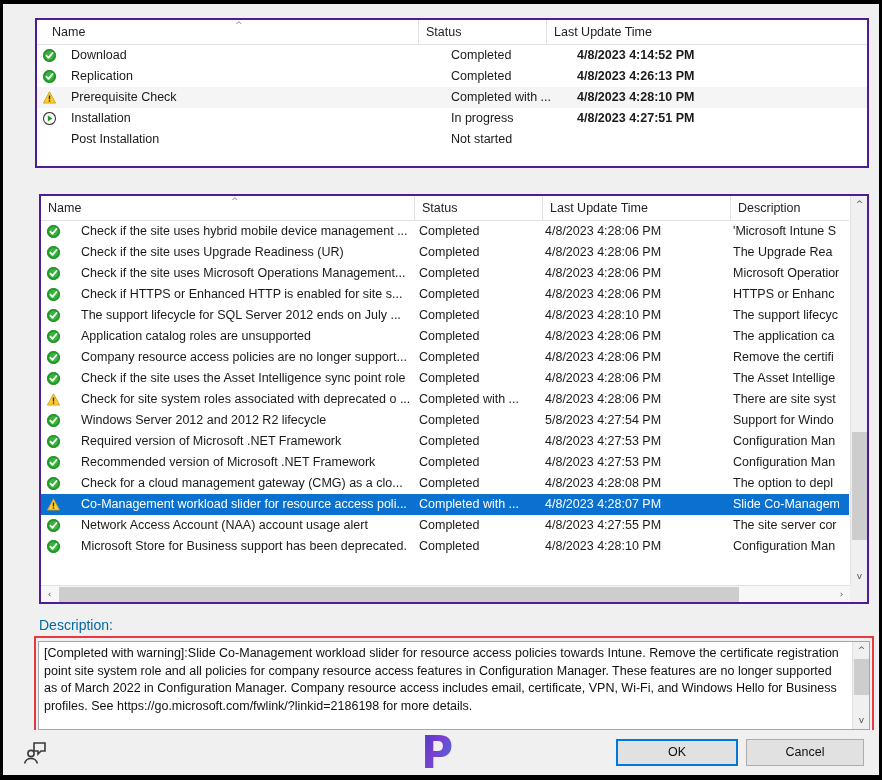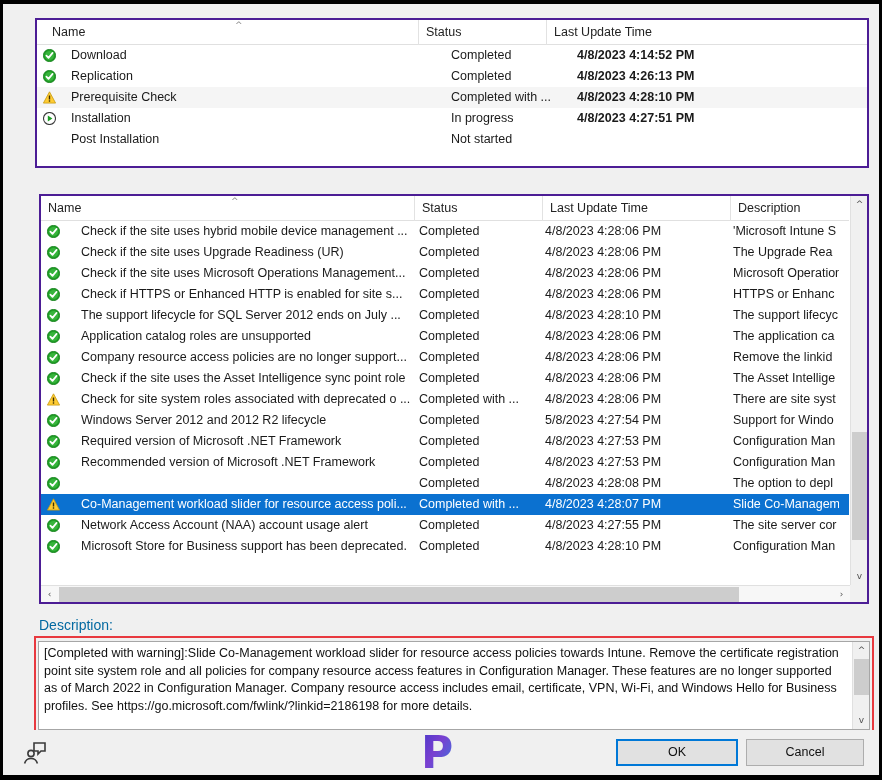--- a/index.html
+++ b/index.html
@@ -379,21 +379,21 @@
               <span class="ico">
                 <svg width="13" height="13" viewBox="0 0 13 13">
                   <circle cx="6.5" cy="6.5" r="6.2" fill="#1f9d25" stroke="#0f7a15" stroke-width="0.7"></circle>
                   <circle cx="6.5" cy="6.5" r="4.6" fill="#37b43c"></circle>
                   <path d="M3.4 6.7 L5.5 8.9 L9.6 3.9" fill="none" stroke="#ffffff" stroke-width="1.7" stroke-linecap="round" stroke-linejoin="round"></path>
                 </svg>
               </span>
               <span class="cell c-name">Company resource access policies are no longer support...</span>
               <span class="cell c-status">Completed</span>
               <span class="cell c-time">4/8/2023 4:28:06 PM</span>
-              <span class="cell c-desc">Remove the linkid</span>
+              <span class="cell c-desc">Remove the certifi</span>
             </div>
             <div class="row">
               <span class="ico">
                 <svg width="13" height="13" viewBox="0 0 13 13">
                   <circle cx="6.5" cy="6.5" r="6.2" fill="#1f9d25" stroke="#0f7a15" stroke-width="0.7"></circle>
                   <circle cx="6.5" cy="6.5" r="4.6" fill="#37b43c"></circle>
                   <path d="M3.4 6.7 L5.5 8.9 L9.6 3.9" fill="none" stroke="#ffffff" stroke-width="1.7" stroke-linecap="round" stroke-linejoin="round"></path>
                 </svg>
               </span>
               <span class="cell c-name">Check if the site uses the Asset Intelligence sync point role</span>
@@ -454,20 +454,21 @@
               <span class="cell c-desc">Configuration Man</span>
             </div>
             <div class="row">
               <span class="ico">
                 <svg width="13" height="13" viewBox="0 0 13 13">
                   <circle cx="6.5" cy="6.5" r="6.2" fill="#1f9d25" stroke="#0f7a15" stroke-width="0.7"></circle>
                   <circle cx="6.5" cy="6.5" r="4.6" fill="#37b43c"></circle>
                   <path d="M3.4 6.7 L5.5 8.9 L9.6 3.9" fill="none" stroke="#ffffff" stroke-width="1.7" stroke-linecap="round" stroke-linejoin="round"></path>
                 </svg>
               </span>
+              <span class="cell c-name">Check for a cloud management gateway (CMG) as a clo...</span>
               <span class="cell c-status">Completed</span>
               <span class="cell c-time">4/8/2023 4:28:08 PM</span>
               <span class="cell c-desc">The option to depl</span>
             </div>
             <div class="row sel">
               <span class="ico">
                 <svg width="13" height="13" viewBox="0 0 13 13">
                   <path d="M6.5 0.8 L12.6 12.1 L0.4 12.1 Z" fill="#ffcc33" stroke="#c79a11" stroke-width="0.8" stroke-linejoin="round"></path>
                   <rect x="5.8" y="4.5" width="1.4" height="4" fill="#3a2d00"></rect>
                   <rect x="5.8" y="9.3" width="1.4" height="1.4" fill="#3a2d00"></rect>

